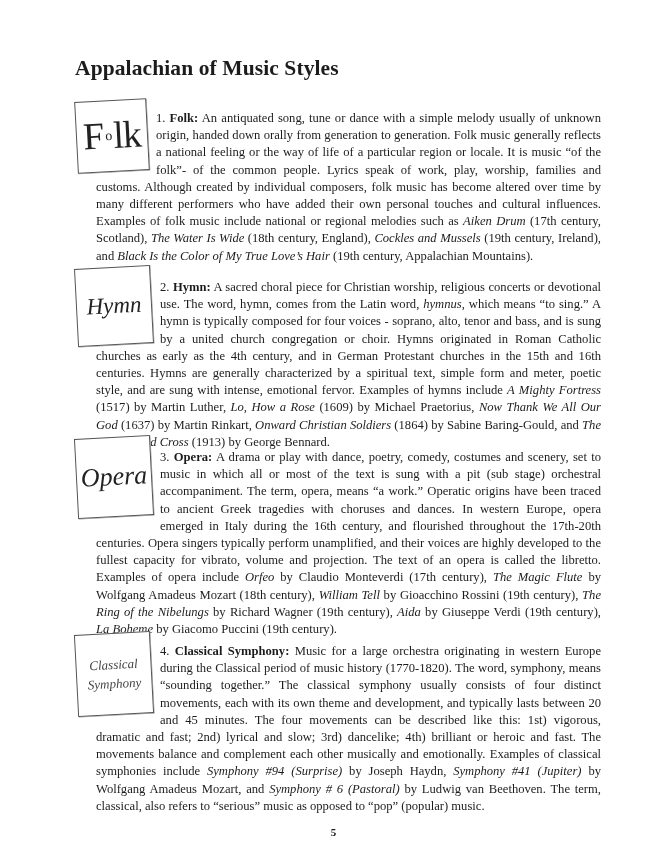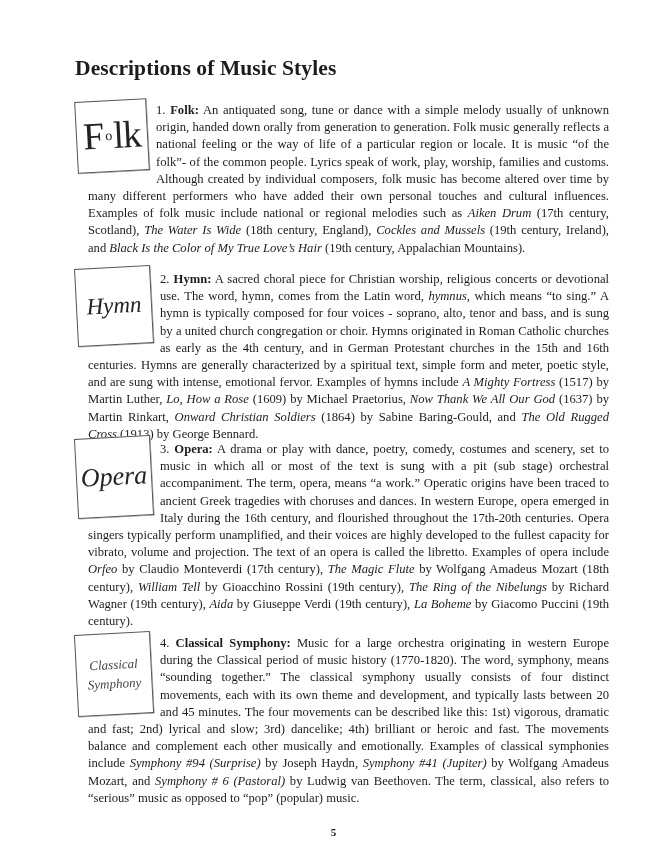--- a/index.html
+++ b/index.html
@@ -2,21 +2,21 @@
 <html><head>
 <meta charset="utf-8">
 <style>
   html, body { margin: 0; padding: 0; background: #ffffff; }
   body { width: 667px; height: 864px; position: relative; overflow: hidden;
          font-family: "Liberation Serif", "DejaVu Serif", serif; color: #1c1c1c; }
   .title { position: absolute; left: 75px; top: 56px; font-size: 21.5px; font-weight: bold; margin: 0;
            font-family: "Liberation Serif", serif; letter-spacing: 0.1px; }
   .section { position: absolute; left: 80px; width: 537px; font-size: 12.6px; line-height: 17.2px;
              text-align: justify; }
-  .section p { margin: 8px; }
+  .section p { margin: 16px; }
   .badge { float: left; border: 1px solid #555; background: #fff; display: flex; align-items: center;
            justify-content: center; font-family: "DejaVu Serif", "Liberation Serif", serif; color: #222;
            box-shadow: 0.5px 0.5px 0 #999; }
   .b-folk { width: 70px; height: 70px; margin: 6px 8px 2px -4px; transform: rotate(-3deg); font-size: 38px;
             font-family: "Liberation Serif", serif; letter-spacing: -1px; }
   .b-folk .o { font-size: 14px; vertical-align: 6px; margin: 0 2px; }
   .b-hymn { width: 74px; height: 76px; margin: 4px 8px 2px -4px; transform: rotate(-3deg); font-style: italic;
             font-size: 23px; font-family: "Liberation Serif", serif; }
   .b-opera { width: 74px; height: 78px; margin: 4px 8px 2px -4px; transform: rotate(-3deg); font-style: italic;
              font-size: 26px; font-family: "Liberation Serif", serif; }
@@ -29,21 +29,21 @@
   .s1 { top: 94px; }
   .s2 { top: 263px; }
   .s3 { top: 433px; }
   .s4 { top: 627px; }
   .page-number { position: absolute; left: 0; width: 667px; top: 826px; text-align: center; font-size: 11px;
                  font-weight: bold; }
 </style>
 </head>
 <body>
 
-<h1 class="title">Descriptions of Music Styles</h1>
+<h1 class="title">Appalachian of Music Styles</h1>
 
 <div class="section s1">
   <div class="badge b-folk">
     <span>F</span>
       <span class="o">o</span>
       <span>lk</span>
   </div>
   <p><span>1. </span><span class="term">Folk:</span> An antiquated song, tune or dance with a simple melody usually of unknown origin, handed down orally from generation to generation. Folk music generally reflects a national feeling or the way of life of a particular region or locale. It is music “of the folk”- of the common people. Lyrics speak of work, play, worship, families and customs. Although created by individual composers, folk music has become altered over time by many different performers who have added their own personal touches and cultural influences. Examples of folk music include national or regional melodies such as <i>Aiken Drum</i> (17th century, Scotland), <i>The Water Is Wide</i> (18th century, England), <i>Cockles and Mussels</i> (19th century, Ireland), and <i>Black Is the Color of My True Love’s Hair</i> (19th century, Appalachian Mountains).</p>
 </div>
 

